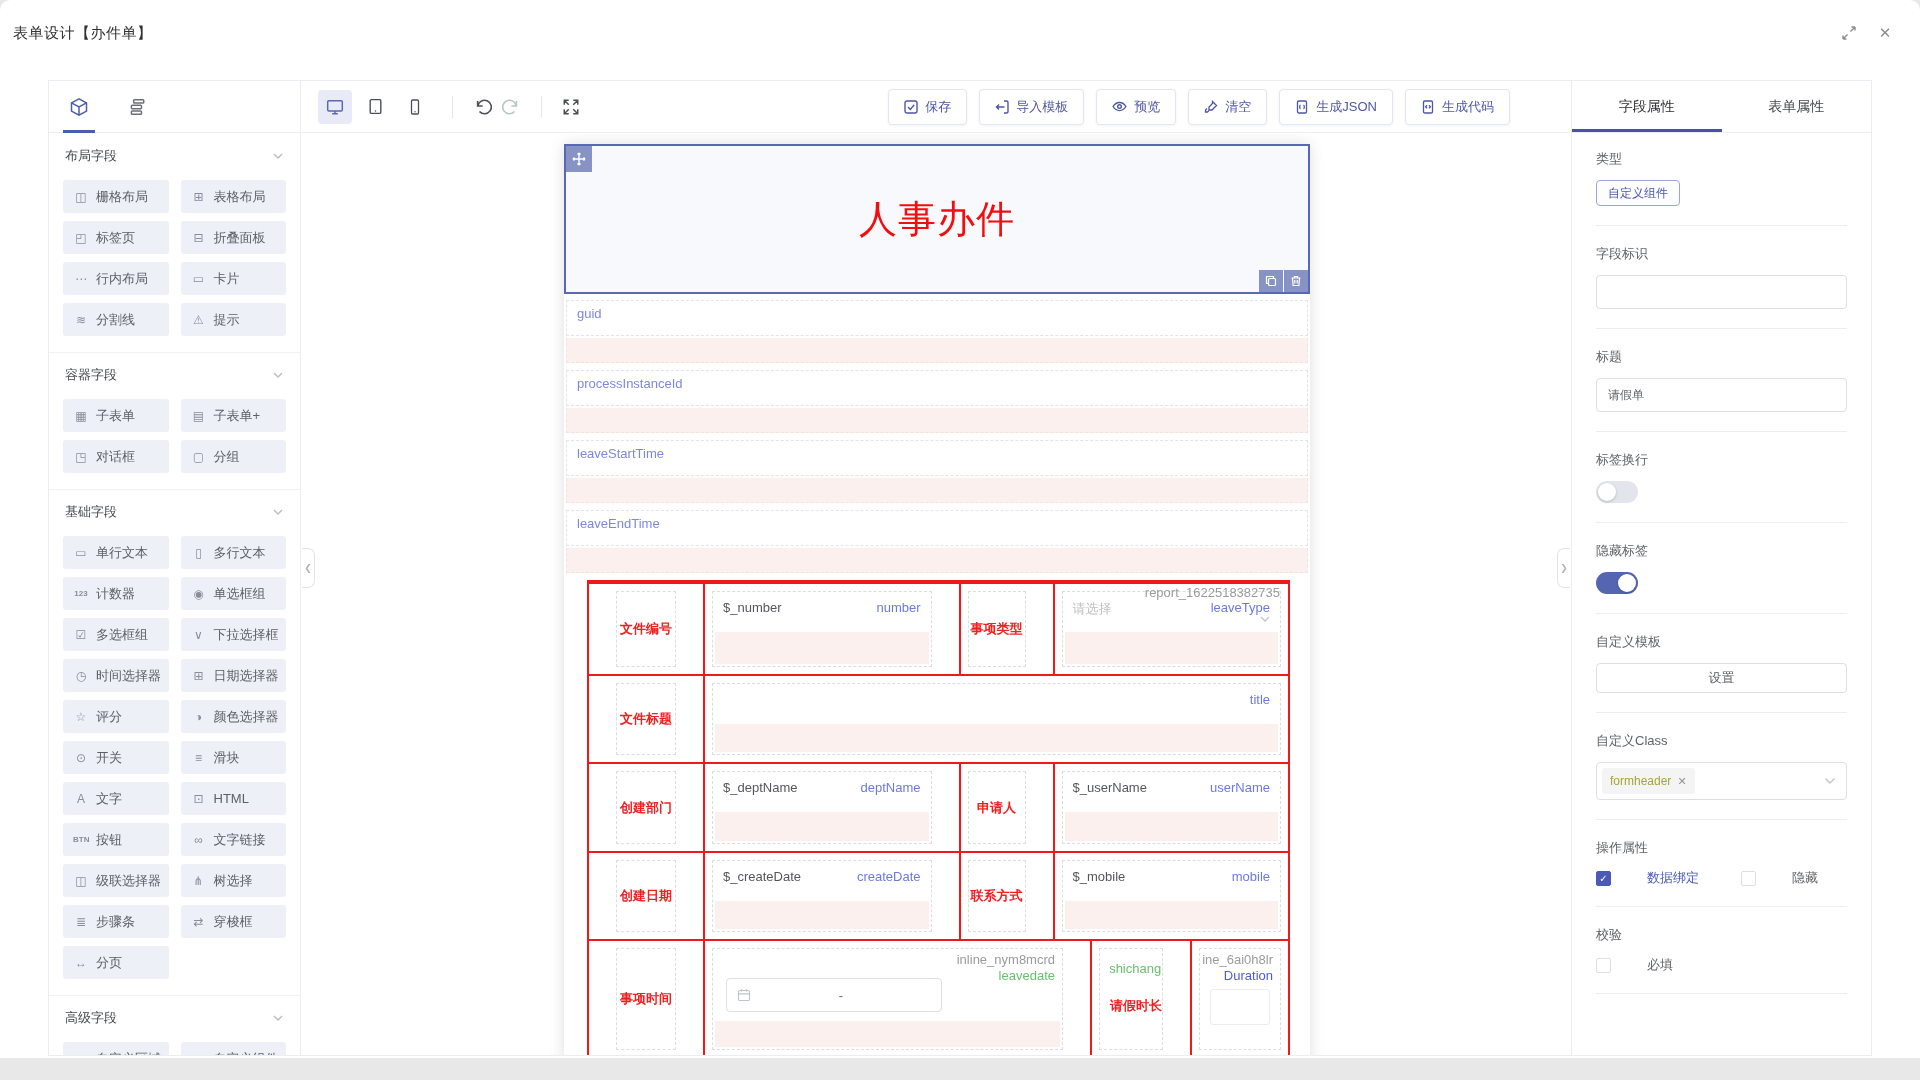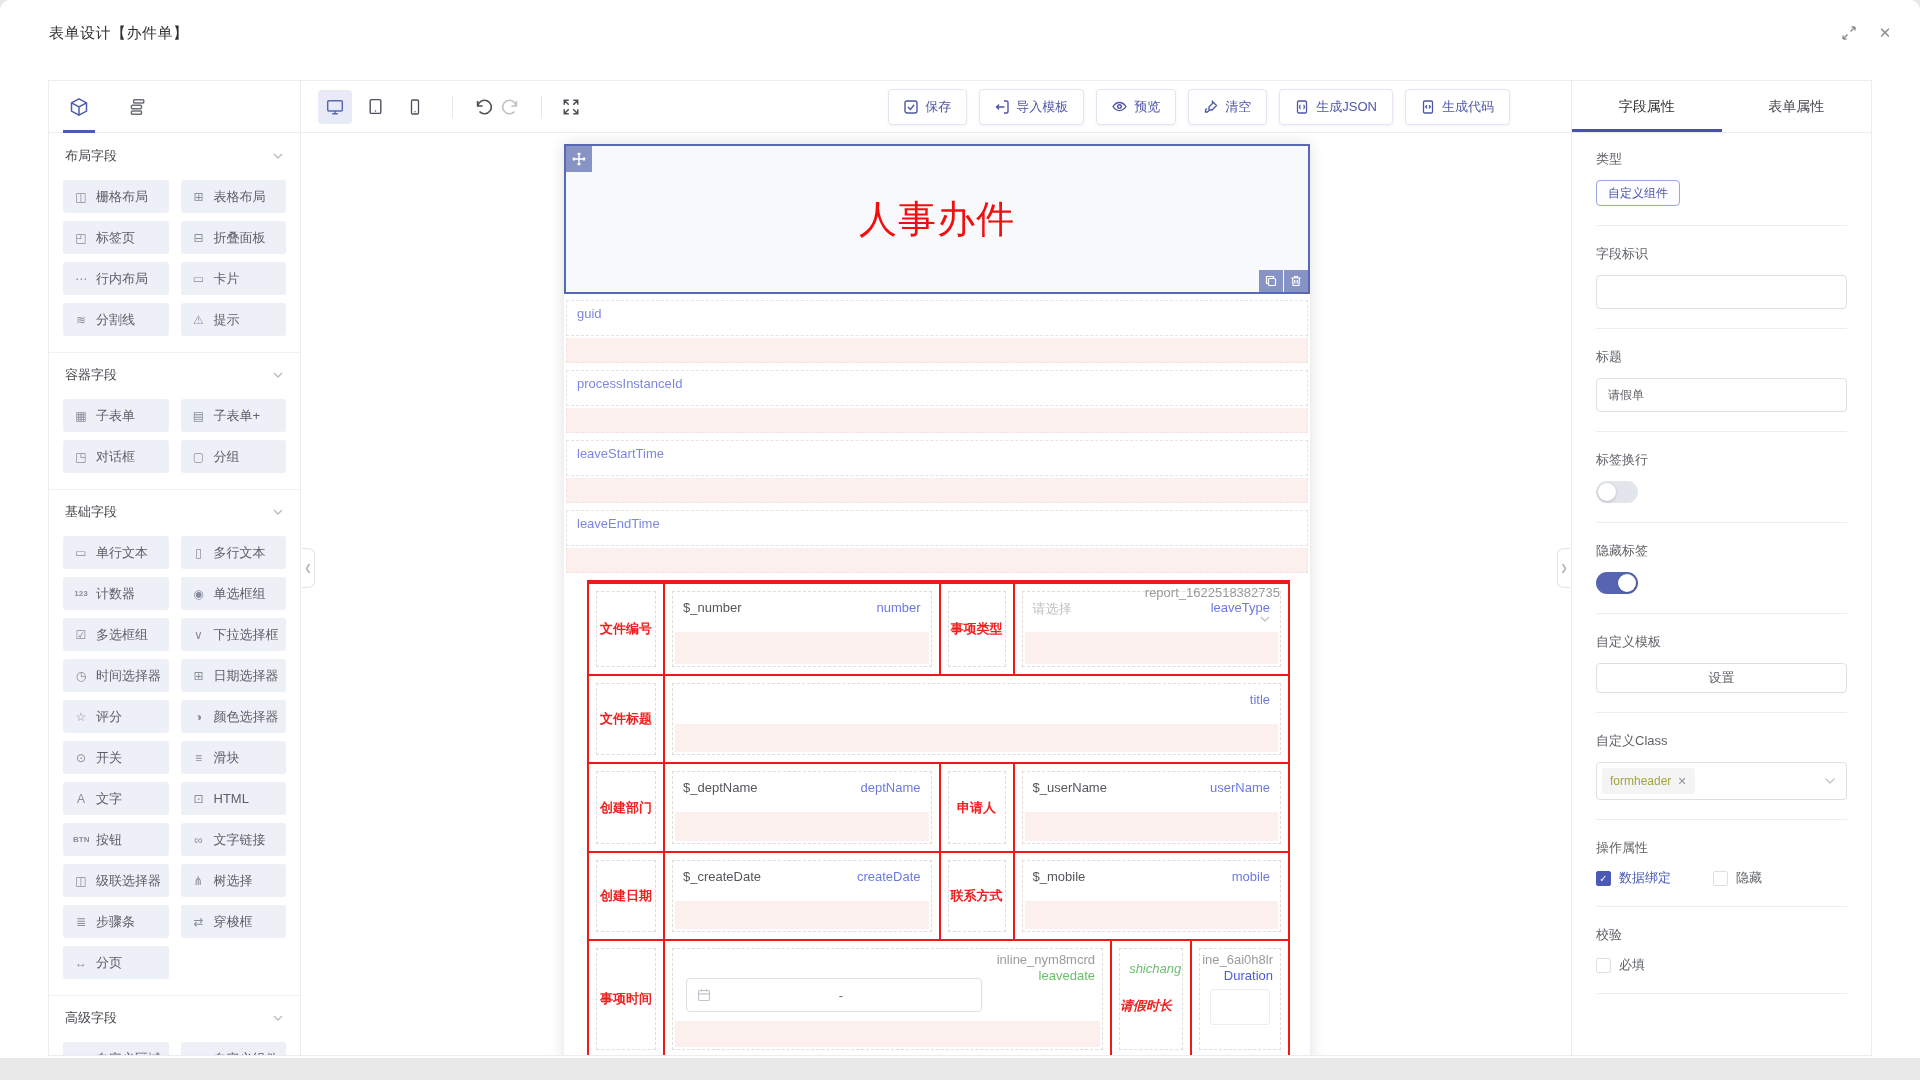--- a/index.html
+++ b/index.html
@@ -1,19 +1,19 @@
 <!DOCTYPE html>
 <html><head>
 <meta charset="utf-8">
 <style>
   * { margin:0; padding:0; box-sizing:border-box; }
   html,body { width:1920px; height:1080px; overflow:hidden; background:#e8e8e8;
     font-family:"Liberation Sans","DejaVu Sans",sans-serif; }
   .dialog { position:absolute; left:0; top:0; width:1920px; height:1058px;
-    background:#fff; border-radius:10px 10px 0 0; overflow:hidden;padding-left:36px; }
+    background:#fff; border-radius:10px 10px 0 0; overflow:hidden; }
 
   
   .titlebar { height:66px; display:flex; align-items:center; padding:0 26px 0 13px; }
   .titlebar .title { font-size:15px; font-weight:500; color:#303133; letter-spacing:.5px; }
   .titlebar .spacer { flex:1; }
   .tb-icon { width:18px; height:18px; color:#8c8c8c; display:flex; align-items:center;
     justify-content:center; cursor:pointer; margin-left:18px; font-size:15px; }
 
   
   .designer { position:absolute; left:48px; top:80px; width:1824px; bottom:2px;
@@ -70,42 +70,42 @@
   .hf { margin-bottom:7px; }
   .hf-white { height:36px; border:1px dashed #e4e4e6; display:flex; justify-content:flex-start; padding:5px 10px 0; }
   .hf-label { font-size:13px; color:#7d87e0; }
   .hf-pink { height:25px; background:#fcf0ee; border:1px dashed #f3e2e0; border-top:none; margin-top:2px; }
 
   
   .ftable { position:relative; margin:4px 20px 0 23px; border:2px solid #f01818; }
   .report-id { position:absolute; top:3px; right:8px; font-size:13px; color:#9b9b9b; z-index:3; }
   .frow { display:flex; border-top:2px solid #f01818; }
   .frow:first-child { border-top:none; }
-  .fcell { border-left:2px solid #f01818; display:flex; min-width:0; }
+  .fcell { border-left:2px solid #f01818; display:flex; min-width:0;margin-left:20px; }
   .fcell:first-child { border-left:none; }
   .fcell.lbl { width:74px; flex:none; }
   .fcell.fld { flex:1; }
   .cbox { flex:1; margin:7px; border:1px dashed #ddd; display:flex; flex-direction:column; min-width:0; position:relative; }
   .lblbox { align-items:center; justify-content:center; flex-direction:row; }
   .red-label { font-size:13px; font-weight:600; color:#f12020; white-space:nowrap; }
   .cv-top { height:40px; display:flex; justify-content:space-between; padding:8px 10px 0; }
   .cv-val { font-size:13px; color:#55565b; }
   .cv-ph { font-size:13px; color:#bfbfbf; }
   .cv-bind { font-size:13px; color:#6d79e0; }
   .cv-right { display:flex; flex-direction:column; align-items:flex-end; gap:1px; color:#c0c4cc; }
   .cv-pink { flex:1; background:#fcf0ee; margin:0 2px 2px; }
   .gray-id { position:absolute; top:3px; right:7px; font-size:13px; color:#9b9b9b; white-space:nowrap; }
   .green-bind { font-size:13px; color:#6abf6e; }
   .dr-wrap { position:relative; flex:1; }
   .dr-bind { position:absolute; top:19px; right:7px; }
   .dr-input { position:absolute; left:13px; top:29px; right:120px; height:34px; border:1px solid #dcdfe6;
     border-radius:4px; background:#fff; display:flex; align-items:center; padding:0 10px; color:#c0c4cc; }
   .dr-sep { flex:1; text-align:center; color:#6b6b6b; font-size:13px; }
   .dr-pink { position:absolute; left:2px; right:2px; bottom:2px; height:26px; background:#fcf0ee; }
-  .lbl5 { position:relative; align-items:center; justify-content:flex-start; flex-direction:row;font-style:italic; }
+  .lbl5 { position:relative; align-items:center; justify-content:flex-end; flex-direction:row; }
   .lbl5 .green-bind { position:absolute; top:12px; left:50%; transform:translateX(-42%); }
   .lbl5 .red-label { margin-top:14px; }
   .dur-box { position:relative; }
   .dur-bind { position:absolute; top:19px; right:7px; font-size:13px; color:#4f5ae0; }
   .dur-white { position:absolute; left:10px; right:10px; top:40px; bottom:24px; background:#fff; border:1px solid #ececec; border-radius:3px; }
 
   
   .handle { position:absolute; top:467px; width:13px; height:40px; background:#fff; border:1px solid #e4e4e8;
     color:#b3b3ba; font-size:9px; display:flex; align-items:center; justify-content:center; cursor:pointer; z-index:5; }
   .handle.left { left:253px; border-left:none; border-radius:0 7px 7px 0; }
@@ -140,21 +140,21 @@
   .class-tag { height:26px; line-height:26px; background:#f4f4f5; border-radius:3px; padding:0 8px;
     font-size:12px; color:#a3a53a; display:flex; align-items:center; gap:6px; }
   .class-tag .x { color:#909399; font-size:11px; cursor:pointer; }
   .class-select .spacer { flex:1; }
   .cb-row { display:flex; align-items:center; gap:42px; }
   .cbx { display:flex; align-items:center; gap:8px; cursor:pointer; font-size:13px; }
   .cbx .box { width:15px; height:15px; border-radius:2px; border:1px solid #dcdfe6; background:#fff;
     display:flex; align-items:center; justify-content:center; }
   .cbx.checked .box { background:#4a5ab5; border-color:#4a5ab5; color:#fff; font-size:10px; }
   .cbx.checked .cb-label { color:#4a5ab5; }
-  .cbx .cb-label { color:#5f6266; }
+  .cbx .cb-label { color:#5f6266;margin-left:28px; }
 
   svg { display:block; }
 </style>
 </head>
 <body>
 
 <div class="dialog">
 
   <div class="titlebar">
     <span class="title">表单设计【办件单】</span>

